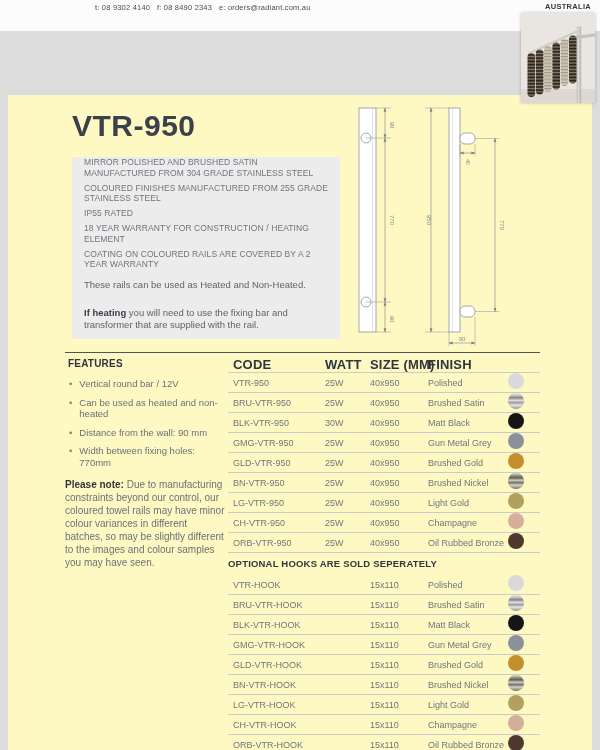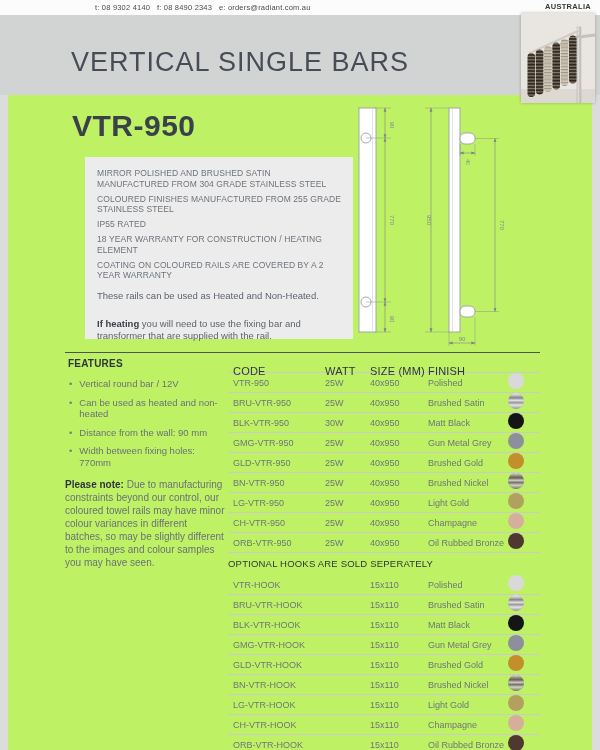--- a/index.html
+++ b/index.html
@@ -4,60 +4,57 @@
 <style>
   html,body{margin:0;padding:0}
   body{width:600px;height:750px;background:#dcdcdc;font-family:"Liberation Sans",sans-serif;position:relative;overflow:hidden}
   .page{position:absolute;inset:0}
   .topbar{position:absolute;top:0;left:0;right:0;height:31px;background:#fcfcfc}
   .contact{position:absolute;left:95px;top:3px;font-size:7.5px;color:#4c4c4c;white-space:pre;letter-spacing:.2px}
   .country{position:absolute;right:9px;top:2px;font-size:7.5px;font-weight:bold;color:#383838;letter-spacing:.3px}
   .band{position:absolute;top:15px;left:0;right:0;height:80px;background:#d2d3d3}
   .page-title{position:absolute;left:71px;top:32px;margin:0;font-size:27px;font-weight:400;color:#474d57;letter-spacing:1px}
   .photo{position:absolute;top:13px;right:5px;width:74px;height:90px;z-index:5;box-shadow:0 0 3px rgba(0,0,0,.25)}
-  .content{position:absolute;top:95px;left:8px;width:584px;height:655px;background:#bef264}
+  .content{position:absolute;top:95px;left:8px;width:584px;height:655px;background:#fef9c3}
   .product-name{position:absolute;left:64px;top:14px;margin:0;font-size:30px;font-weight:600;color:#3b414b;letter-spacing:.5px}
-  .desc-box{position:absolute;left:77px;top:62px;width:268px;height:182px;box-sizing:border-box;background:#ececec;padding:11px 12px}
+  .desc-box{position:absolute;left:64px;top:62px;width:268px;height:182px;box-sizing:border-box;background:#ececec;padding:0 12px}
   .spec-line{font-size:8.5px;line-height:10.5px;color:#6e747b;margin-bottom:4.5px;letter-spacing:.1px}
   .note1{font-size:9.5px;line-height:12px;color:#5d646c;margin:9px 0 0}
   .note2{font-size:9.5px;line-height:12px;color:#5d646c;margin:16px 0 0}
   .note2 b{color:#3b414b}
   .diagram{position:absolute;left:337px;top:5px}
   .top-rule{position:absolute;left:57px;top:257px;width:475px;height:0;border-top:1.5px solid #4e545b}
   .features{position:absolute;left:57px;top:258px;width:162px}
   .features h3{font-size:10px;color:#2f353d;margin:5px 0 9px 3px;letter-spacing:.2px}
   .feature-item{display:flex;font-size:9.5px;color:#6b7178;line-height:11.5px;margin:0 0 7px 4px}
   .feature-item .bullet{margin-right:7px;color:#787e84}
   .pnote{font-size:10px;line-height:13px;color:#6b7178;margin:10px 0 0}
   .pnote b{color:#2f353d}
   .rails{position:absolute;left:220px;top:257px;width:312px}
   .thead{position:relative;height:20px;border-bottom:1px solid #cbcbcb}
-  .thead span{position:absolute;top:9px;line-height:21px;font-size:11px;font-weight:normal;color:#2f353d;letter-spacing:.2px}
+  .thead span{position:absolute;top:2px;line-height:21px;font-size:13px;font-weight:bold;color:#2f353d;letter-spacing:.2px}
   .row{position:relative;height:19px;border-bottom:1px solid #cbcbcb}
   .row span{position:absolute;top:0;line-height:20px;font-size:9px;color:#6f757b}
   .c-code{left:5px}.c-watt{left:97px}.c-size{left:142px}.c-finish{left:200px}
   .swatch{position:absolute;left:280px;top:2px;width:16px;height:16px;border-radius:50%;overflow:hidden}
   .swatch.brushed_satin::after,.swatch.brushed_nickel::after{content:"";position:absolute;inset:0;border-radius:50%;
     background:linear-gradient(180deg,rgba(255,255,255,.8) 0%,rgba(255,255,255,.05) 16%,rgba(0,0,0,.3) 30%,rgba(255,255,255,.55) 46%,rgba(0,0,0,.18) 60%,rgba(255,255,255,.6) 76%,rgba(60,60,60,.35) 100%)}
-  .hooks-heading{position:absolute;left:220px;top:463px;margin:0;font-size:9.5px;font-weight:normal;color:#2f353d;letter-spacing:.2px}
+  .hooks-heading{position:absolute;left:220px;top:463px;margin:0;font-size:9.5px;font-weight:bold;color:#2f353d;letter-spacing:.2px}
   .hooks{position:absolute;left:220px;top:480px;width:312px}
 </style>
 </head>
 <body>
 
 <div class="page">
 
   <div class="topbar">
     <span class="contact">t: 08 9302 4140   f: 08 8490 2343   e: orders@radiant.com.au</span>
     <span class="country">AUSTRALIA</span>
   </div>
 
-  <div class="band">
-    <h1 class="page-title">VERTICAL SINGLE BARS</h1>
-  </div>
 
   <div class="photo">
     <svg width="74" height="90" viewBox="0 0 74 90">
       <defs>
         <pattern id="ptd" width="5" height="3.2" patternUnits="userSpaceOnUse">
           <rect width="5" height="3.2" fill="#42382e"></rect>
           <rect y="1.5" width="5" height="1" fill="#8a7d6d"></rect>
           <rect y="0.3" width="5" height="0.5" fill="#16120e"></rect>
         </pattern>
         <pattern id="ptl" width="5" height="3.2" patternUnits="userSpaceOnUse">

